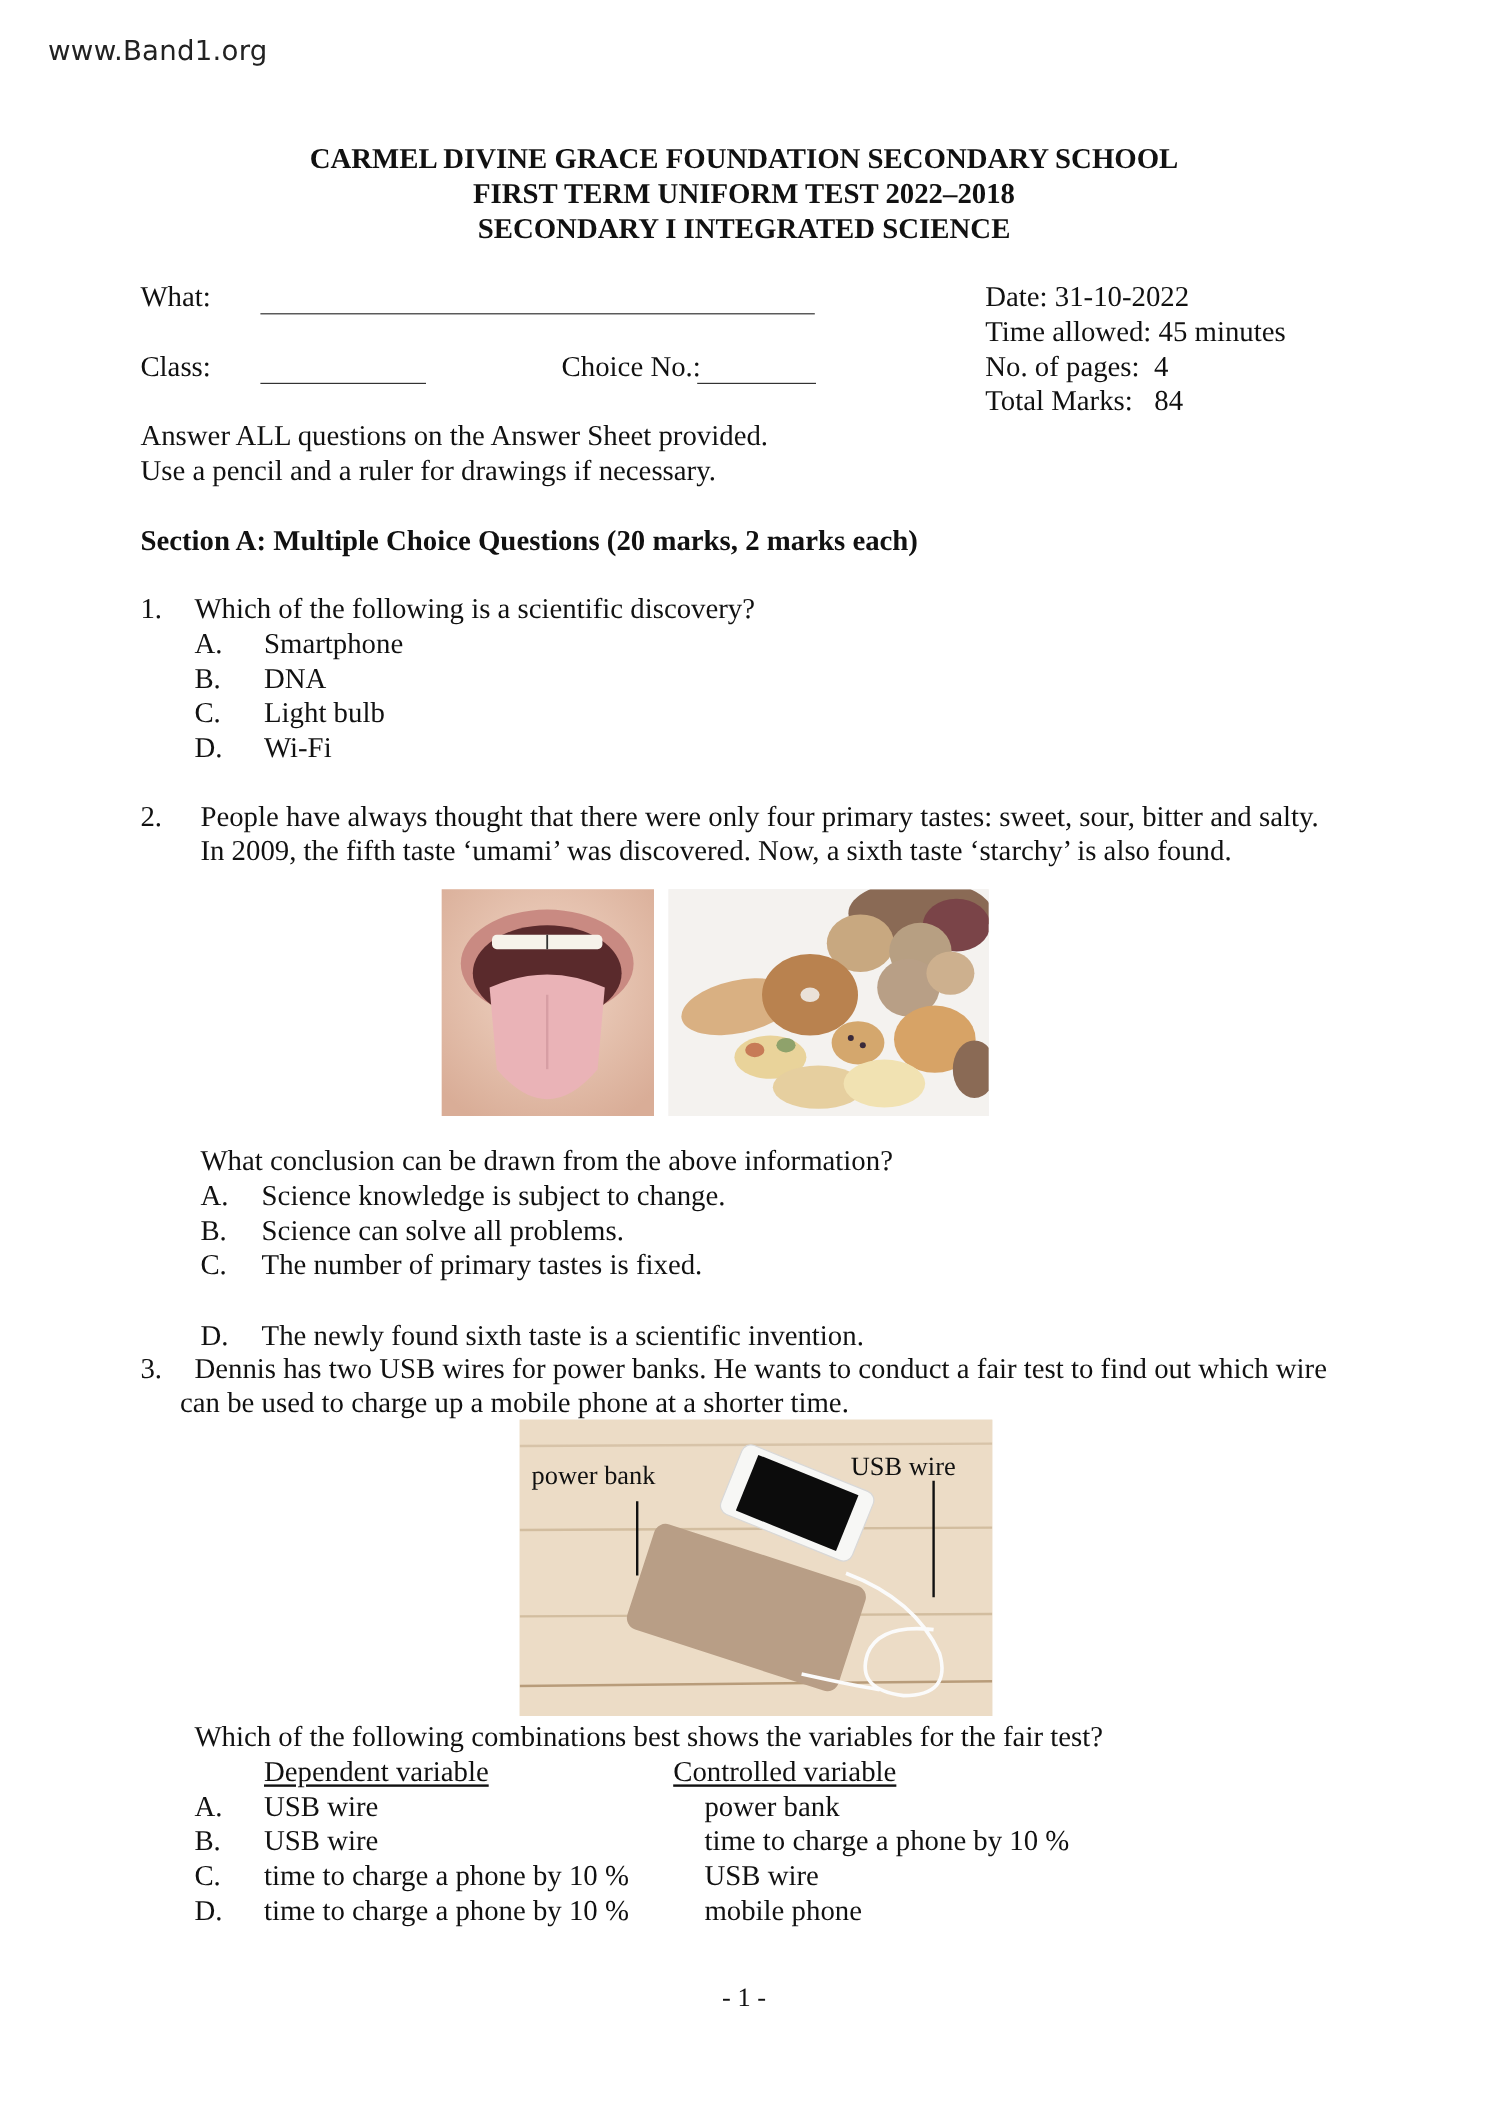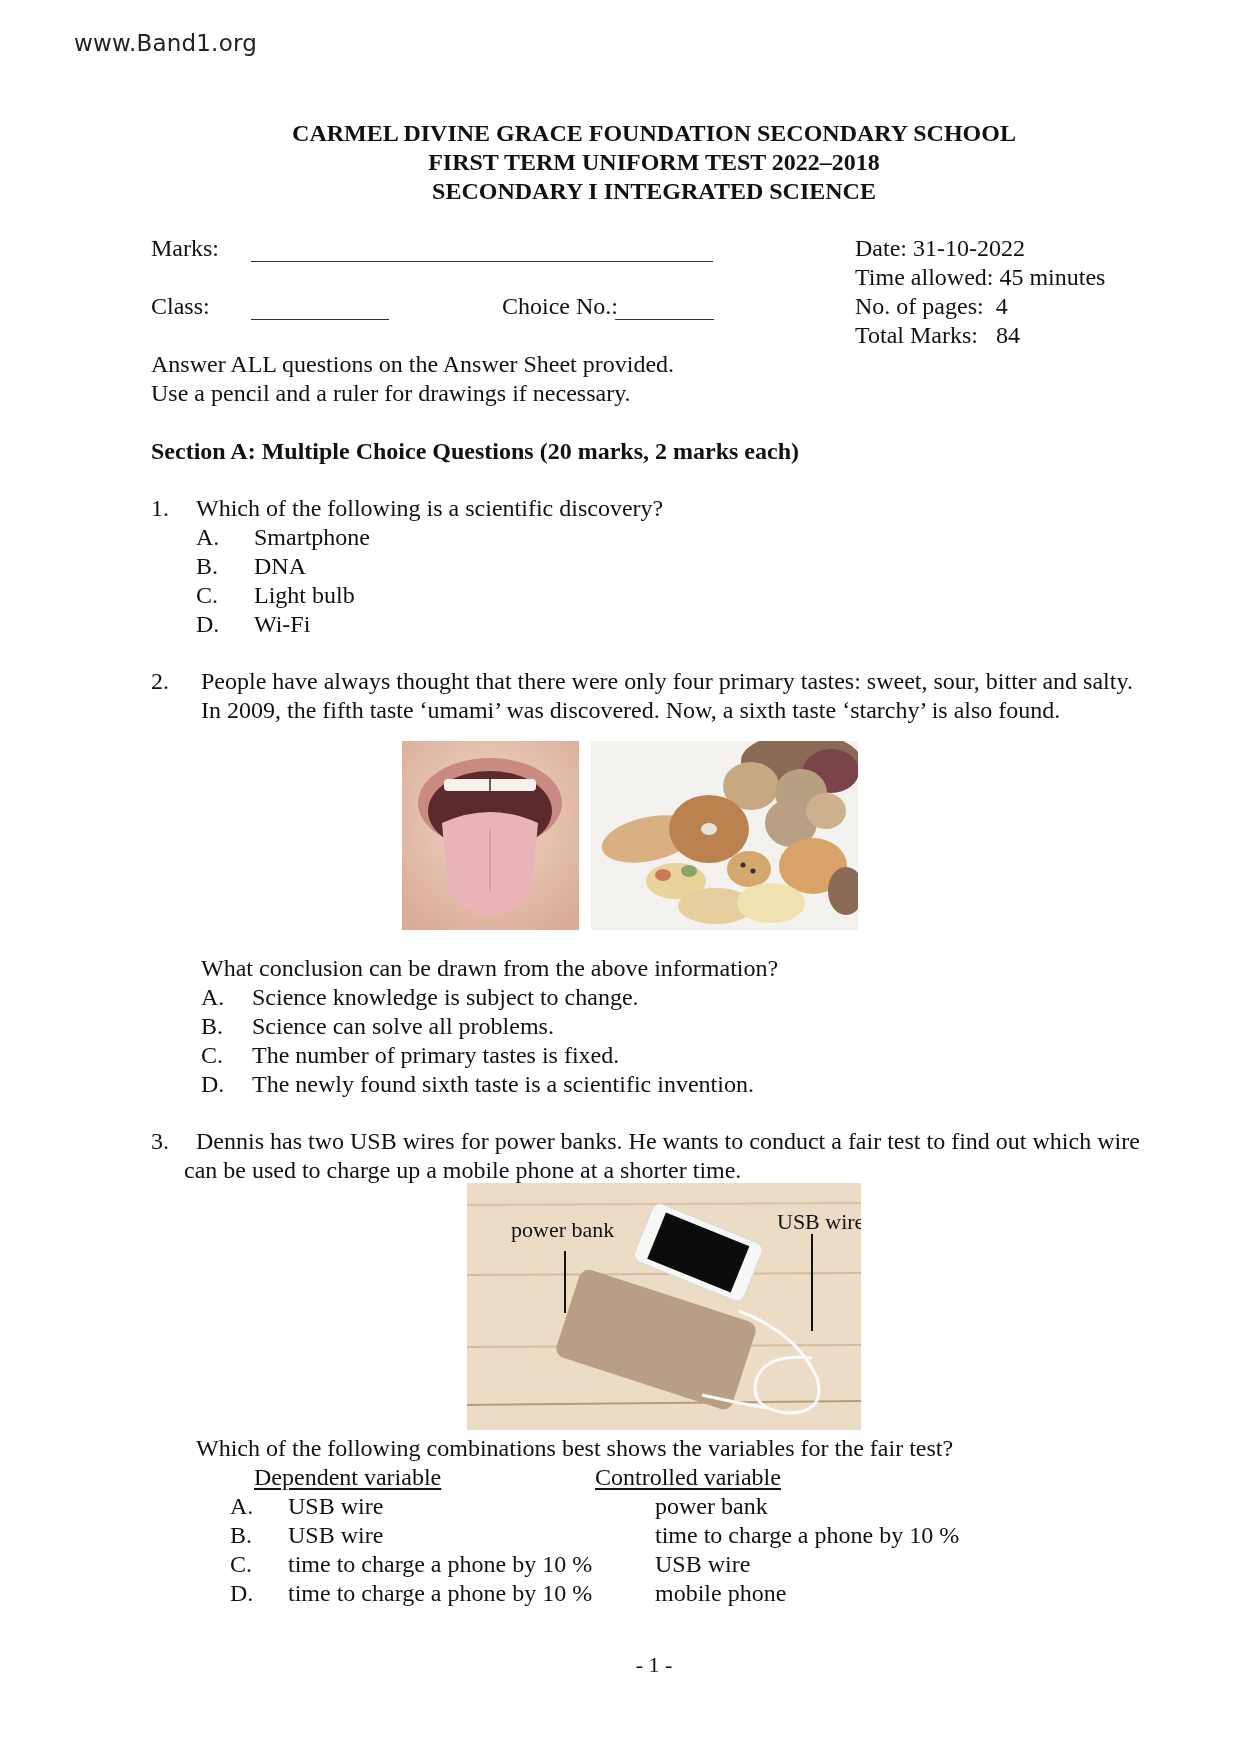--- a/index.html
+++ b/index.html
@@ -1,38 +1,38 @@
 <!DOCTYPE html>
 <html><head>
 <meta charset="utf-8">
 <style>
   html, body { margin: 0; padding: 0; background: #ffffff; }
   body { width: 1240px; height: 1754px; position: relative; overflow: hidden;
          font-family: "Liberation Serif", "DejaVu Serif", serif; color: #111; }
-  .abs { position: absolute; margin-left: 34px; }
+  .abs { position: absolute; }
   .watermark { left: 40px; top: 30px; font-family: "DejaVu Sans", "Liberation Sans", sans-serif;
                font-size: 23px; color: #222; letter-spacing: 0.2px; }
   .title { left: 0; width: 1240px; text-align: center; font-weight: bold; font-size: 24px; line-height: 29px; }
   .t { font-size: 24px; line-height: 29px; white-space: nowrap; }
   .bold { font-weight: bold; }
   .u { font-weight: normal; text-decoration: underline; text-decoration-thickness: 2px; text-underline-offset: 3px; }
   .opt-letter { display: inline-block; width: 58px; }
   .photo { overflow: hidden; }
   .pagenum { left: 0; width: 1240px; text-align: center; font-size: 22px; top: 1652px; }
 </style>
 </head>
 <body>
 
 <div class="abs watermark">www.Band1.org</div>
 
 <div class="abs title" style="top:119px">CARMEL DIVINE GRACE FOUNDATION SECONDARY SCHOOL</div>
 <div class="abs title" style="top:148px">FIRST TERM UNIFORM TEST 2022–2018</div>
 <div class="abs title" style="top:177px">SECONDARY I INTEGRATED SCIENCE</div>
 
-<div class="abs t" style="left:117px; top:234px">Marks:</div>
+<div class="abs t" style="left:117px; top:234px">What:</div>
 <div class="abs" style="left:217px; top:236px; width:462px; height:25px; border-bottom:1.5px solid #333"></div>
 
 <div class="abs t" style="left:117px; top:292px">Class:</div>
 <div class="abs" style="left:217px; top:294px; width:138px; height:25px; border-bottom:1.5px solid #333"></div>
 
 <div class="abs t" style="left:468px; top:292px">Choice No.:</div>
 <div class="abs" style="left:581px; top:294px; width:99px; height:25px; border-bottom:1.5px solid #333"></div>
 
 <div class="abs t" style="left:821px; top:234px">Date: 31-10-2022</div>
 <div class="abs t" style="left:821px; top:263px">Time allowed: 45 minutes</div>
@@ -95,21 +95,21 @@
     <ellipse cx="125" cy="165" rx="38" ry="18" fill="#e6cf9f"></ellipse>
     <ellipse cx="180" cy="162" rx="34" ry="20" fill="#f1e2b2"></ellipse>
     <ellipse cx="255" cy="150" rx="18" ry="24" fill="#8a6a55"></ellipse>
   </svg>
 </div>
 
 <div class="abs t" style="left:167px; top:954px">What conclusion can be drawn from the above information?</div>
 <div class="abs t" style="left:167px; top:983px"><span class="opt-letter" style="width:51px">A.</span><span>Science knowledge is subject to change.</span></div>
 <div class="abs t" style="left:167px; top:1012px"><span class="opt-letter" style="width:51px">B.</span><span>Science can solve all problems.</span></div>
 <div class="abs t" style="left:167px; top:1041px"><span class="opt-letter" style="width:51px">C.</span><span>The number of primary tastes is fixed.</span></div>
-<div class="abs t" style="left:167px; top:1070px"><span class="opt-letter" style="width:51px">D.</span><span>The newly found sixth taste is a scientific invention.</span></div>
+<div class="abs t" style="left:167px; top:1100px"><span class="opt-letter" style="width:51px">D.</span><span>The newly found sixth taste is a scientific invention.</span></div>
 
 <div class="abs t" style="left:117px; top:1127px">3.</div>
 <div class="abs t" style="left:162px; top:1127px">Dennis has two USB wires for power banks. He wants to conduct a fair test to find out which wire</div>
 <div class="abs t" style="left:150px; top:1156px">can be used to charge up a mobile phone at a shorter time.</div>
 
 <div class="abs photo" style="left:433px; top:1183px; width:394px; height:247px; background:#ead9c3">
   <svg width="394" height="247" viewBox="0 0 394 247" style="position:absolute; left:0; top:0">
     <rect width="394" height="247" fill="#ecdcc6"></rect>
     <line x1="0" y1="22" x2="394" y2="20" stroke="#d7c3a8" stroke-width="2"></line>
     <line x1="0" y1="92" x2="394" y2="90" stroke="#d2bd9f" stroke-width="2"></line>

